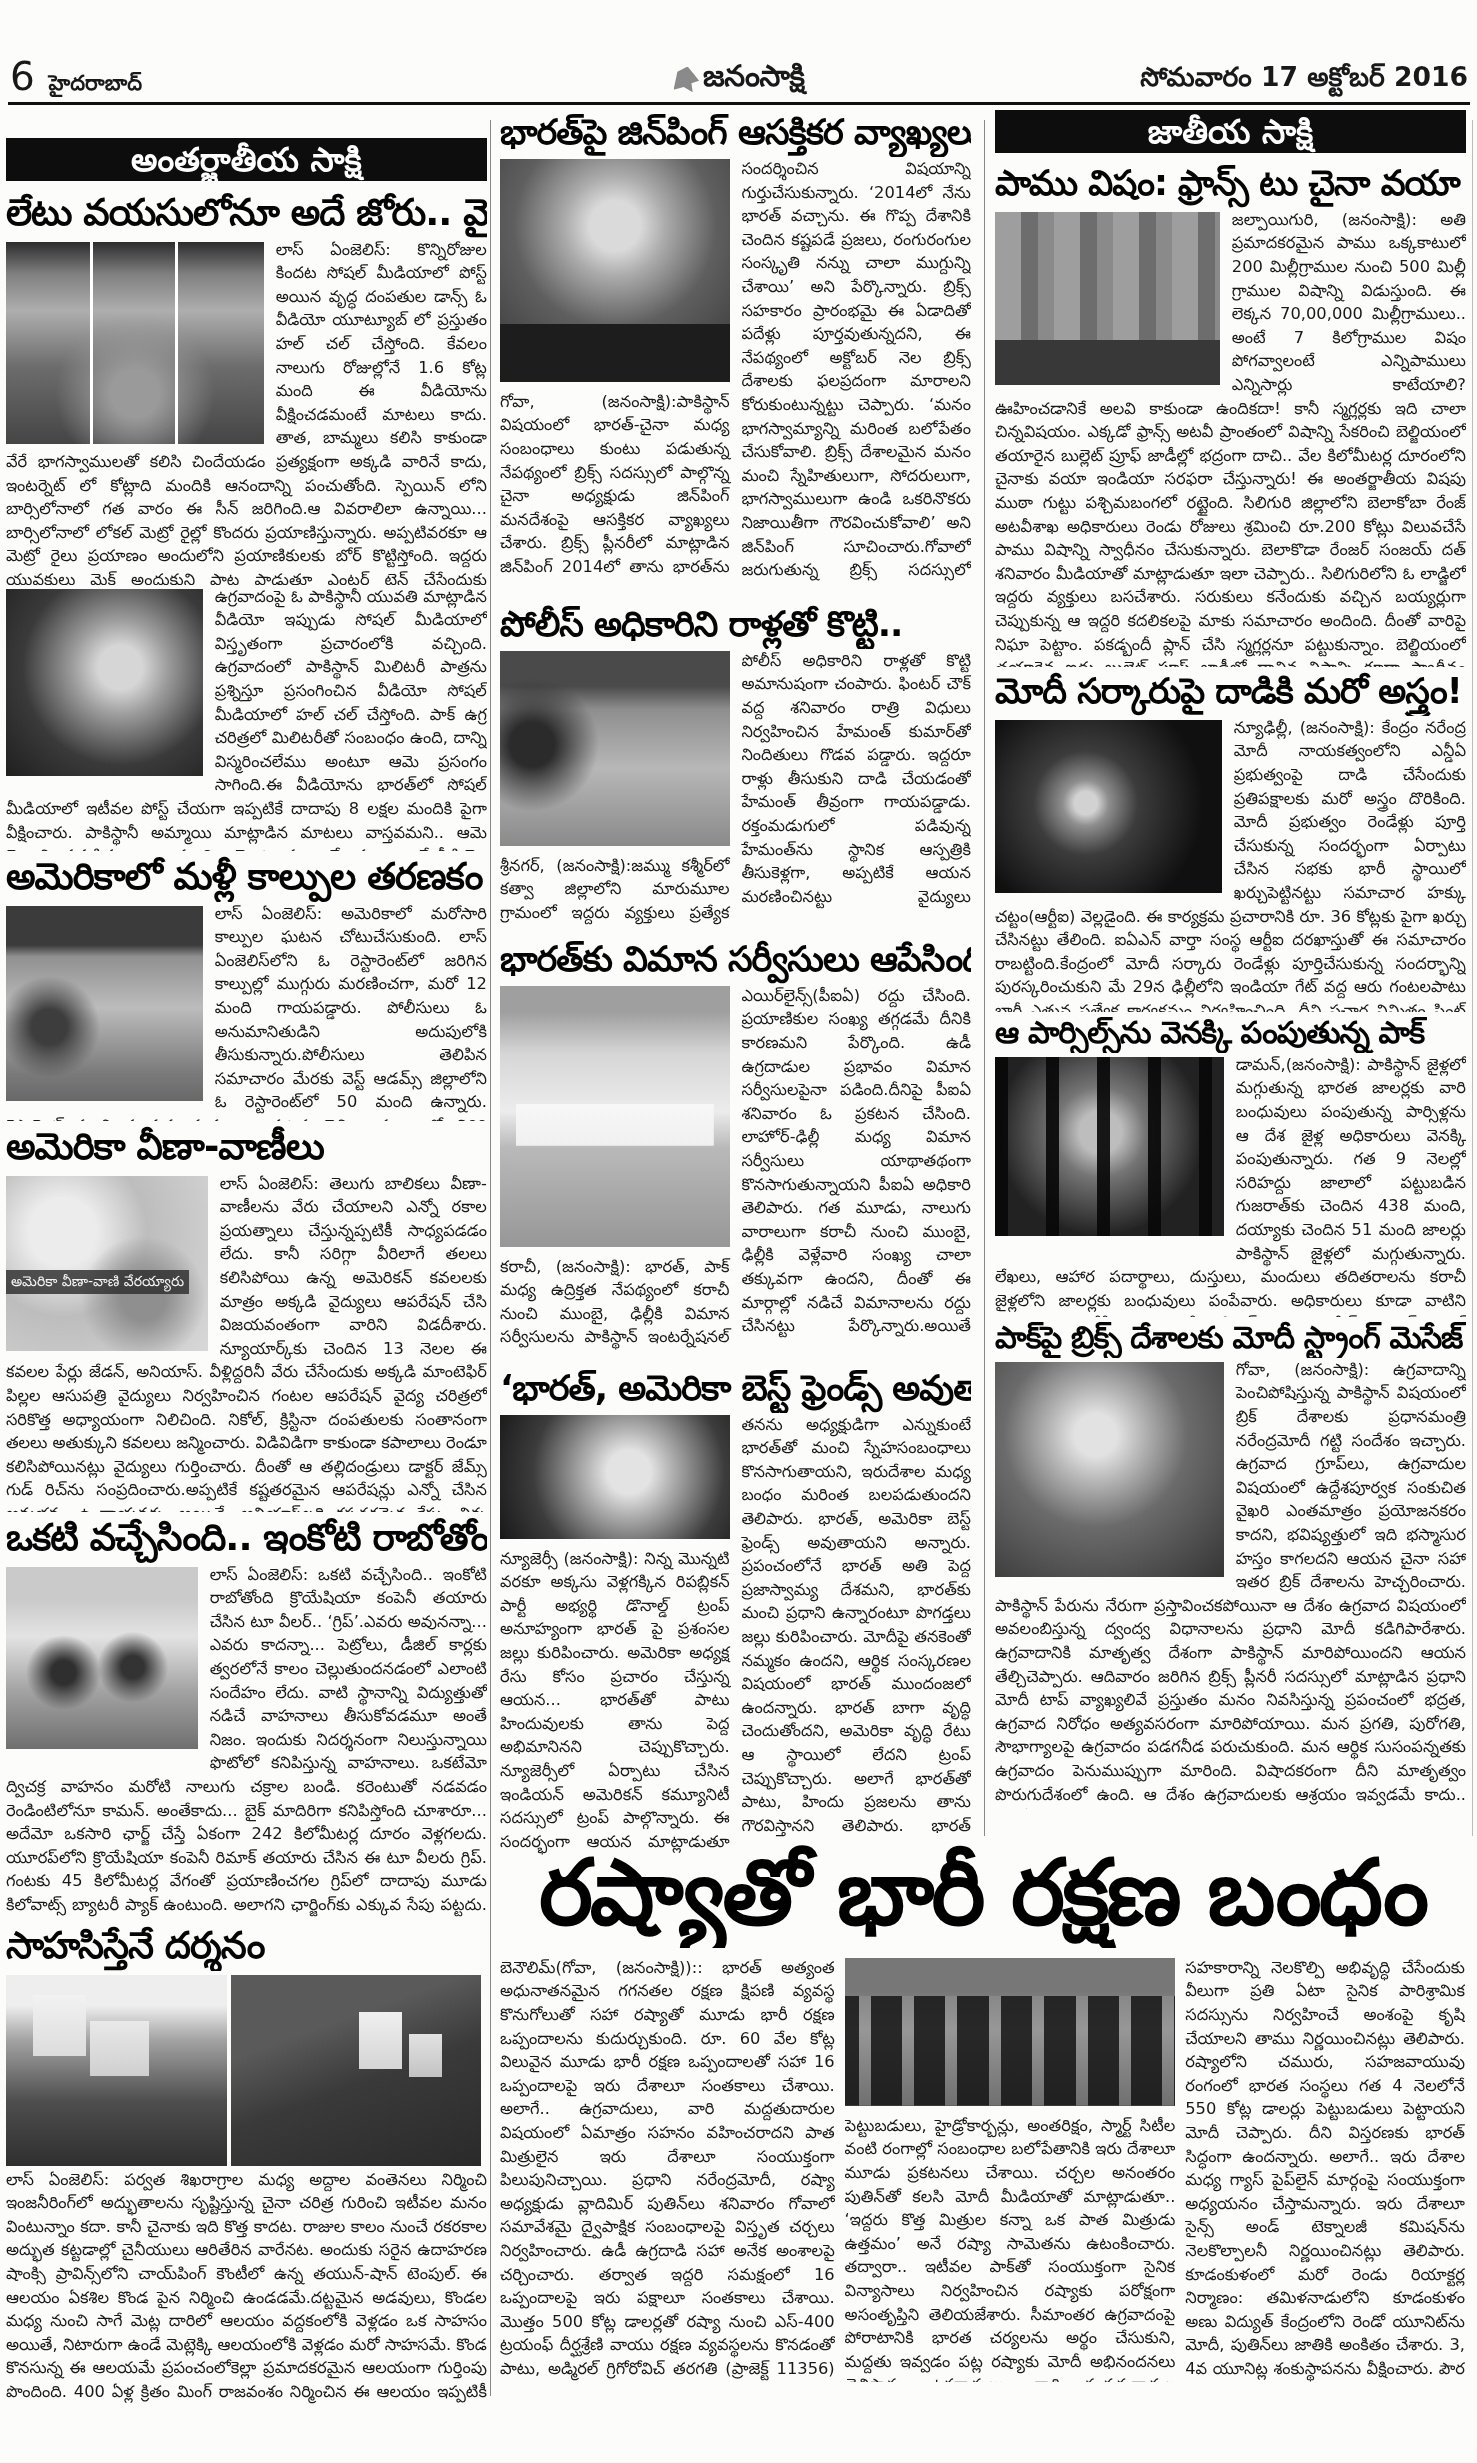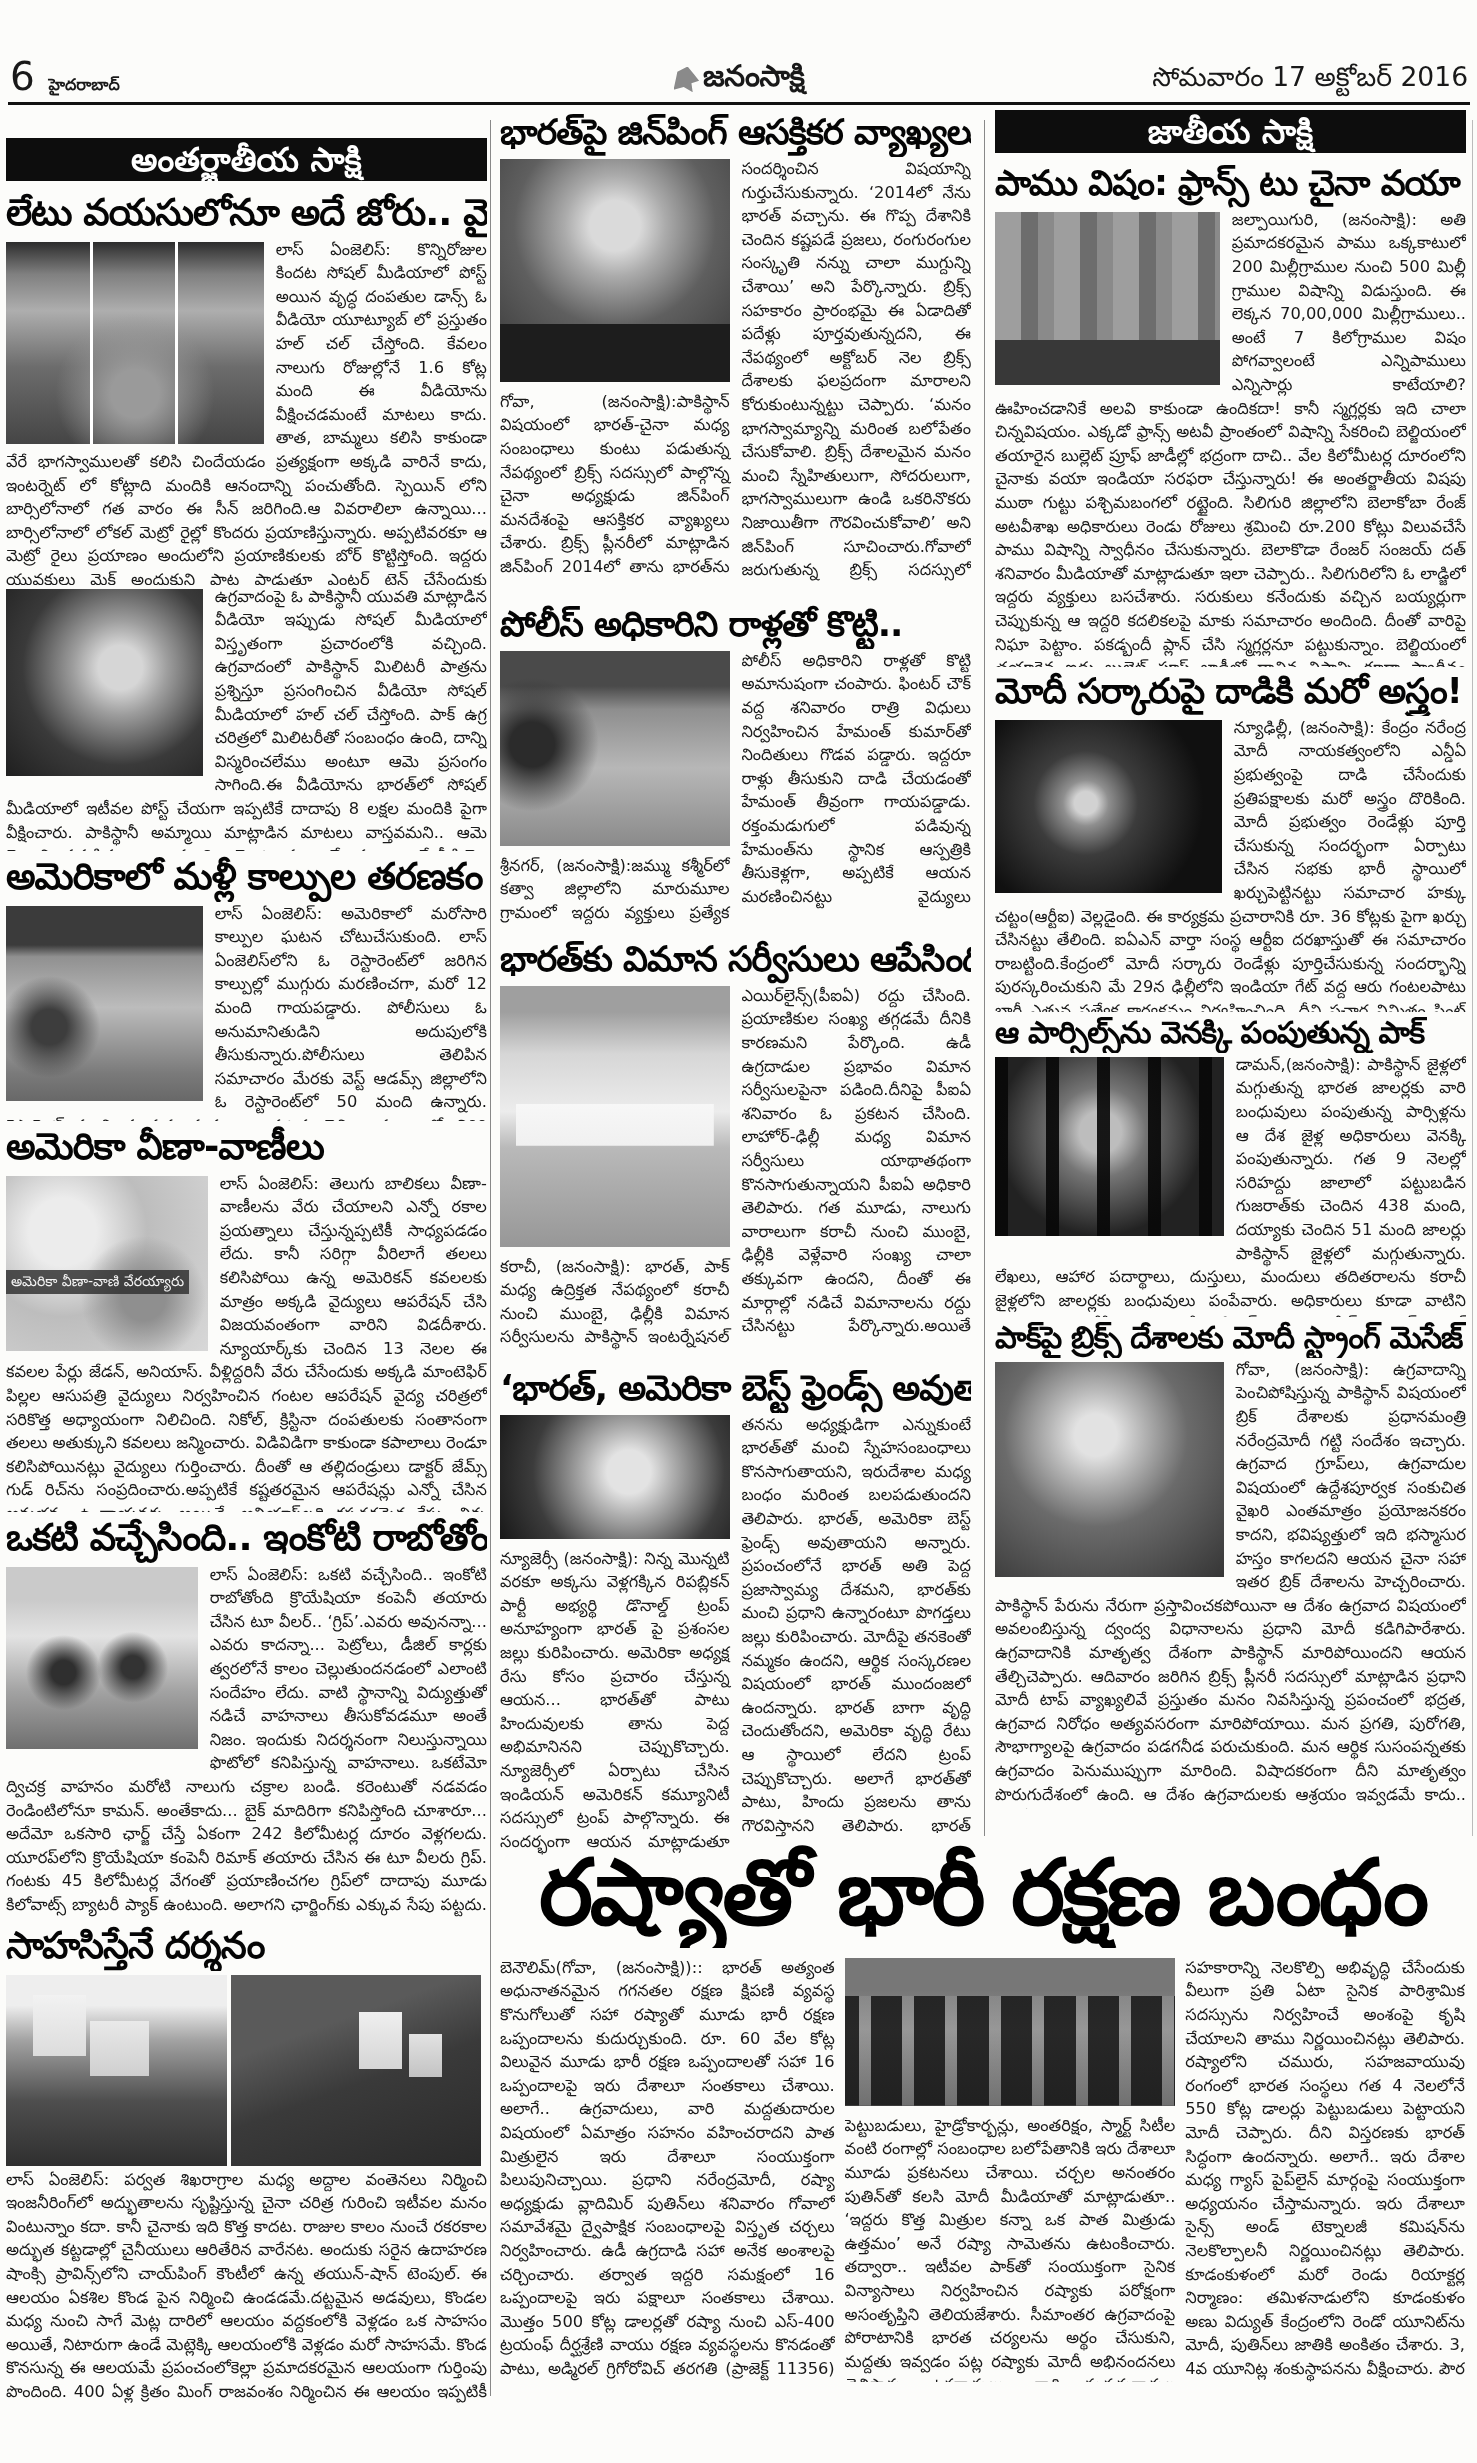--- a/index.html
+++ b/index.html
@@ -6,26 +6,26 @@
   body{
     width:1478px;height:2464px;position:relative;
     background:#fcfcfa;
     font-family:"DejaVu Sans", sans-serif;
     color:#191919;overflow:hidden;
   }
   
   .hdr{position:absolute;top:55px;left:9.9px;right:9.9px;height:45px;}
   .hdr-left{position:absolute;left:0;top:0;display:flex;align-items:baseline;gap:13.8px;}
   .pagenum{font-size:39px;font-weight:400;line-height:43px;}
-  .city{font-size:16px;font-weight:700;}
+  .city{font-size:21px;font-weight:700;}
   .hdr-center{position:absolute;left:0;right:0;top:3.9px;text-align:center;}
   .masthead{display:inline-flex;align-items:center;gap:4px;font-size:29.6px;font-weight:800;letter-spacing:-0.5px;}
   .logo-ic{width:25.6px;height:25.6px;background:#8a8a8a;display:inline-block;
     clip-path:polygon(15% 20%,55% 0,80% 30%,100% 55%,70% 65%,75% 100%,40% 80%,0 90%,10% 45%);}
-  .hdr-right{position:absolute;right:0;top:5.9px;font-size:26.6px;font-weight:400;text-align:right;}
+  .hdr-right{position:absolute;right:0;top:5.9px;font-size:26.6px;font-weight:700;text-align:right;}
   .hdr-rule{position:absolute;top:102px;left:7.9px;right:7.9px;height:3px;background:#111;}
   
   .colL{position:absolute;left:5.9px;top:124px;width:481px;}
   .colM{position:absolute;left:500px;top:108px;width:471px;}
   .colR{position:absolute;left:995px;top:110px;width:471px;}
   .vdiv1{position:absolute;left:490px;top:120px;width:1px;height:2276px;background:#888;}
   .vdiv2{position:absolute;left:984px;top:120px;width:1px;height:1716px;background:#888;}
   .vdiv3{position:absolute;left:1472px;top:120px;width:1px;height:1716px;background:#bbb;}
   
   .banner{background:#0d0d0d;color:#fff;text-align:center;font-weight:800;

